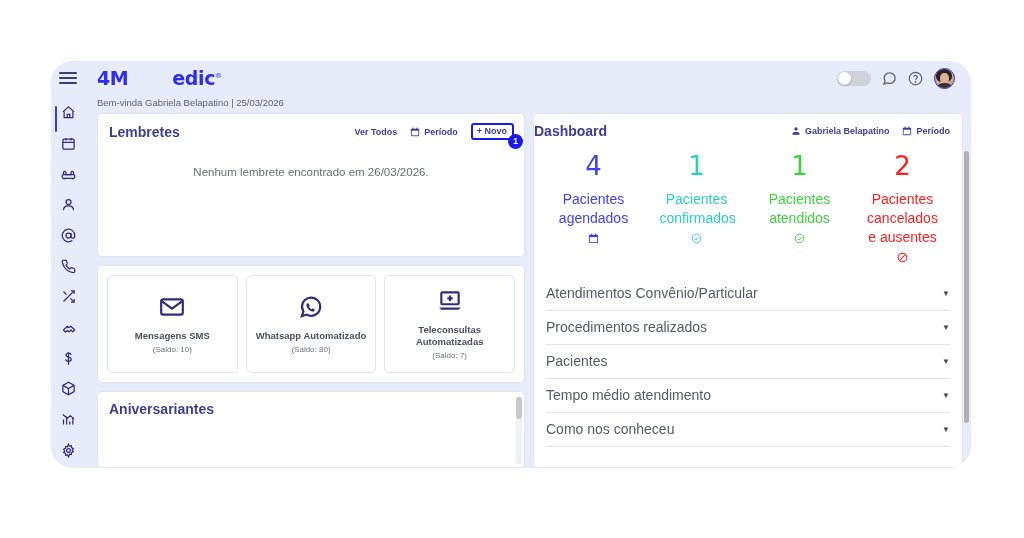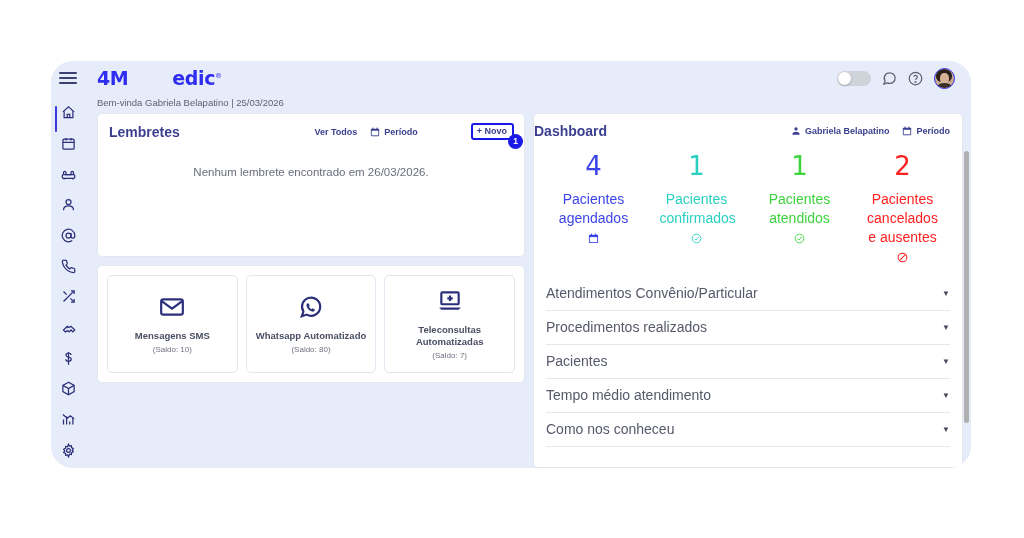--- a/index.html
+++ b/index.html
@@ -179,21 +179,21 @@
   .ha {
     font-size: 9px;
     color: #3b3f8f;
     font-weight: bold;
     display: flex;
     align-items: center;
     gap: 4px;
     cursor: pointer;
   }
   .ha svg { width: 10px; height: 10px; display: block; }
-  .novo-wrap { position: relative; margin-left: 40px; }
+  .novo-wrap { position: relative; }
   .novo-btn {
     border: 2px solid #1a1ae8;
     border-radius: 3px;
     padding: 1px 5px 2px 4px;
     font-size: 9px;
     font-weight: bold;
     color: #3b3f8f;
     cursor: pointer;
     background: #fff;
   }
@@ -545,20 +545,28 @@
                   <rect x="4" y="4" width="16" height="11" rx="1"></rect>
                   <path d="M12 7v5M9.5 9.5h5"></path>
                   <path d="M2 18h20l-2 2H4z" fill="currentColor" stroke="none"></path>
                 </svg>
             </div>
             <div class="nm">Teleconsultas Automatizadas</div>
             <div class="sd">(Saldo: 7)</div>
           </div>
         </div>
 
+        <div class="card aniv">
+          <div class="card-head">
+            <div class="card-title">Aniversariantes</div>
+          </div>
+          <div class="aniv-scroll">
+              <i></i>
+            </div>
+        </div>
       </div>
 
       <div class="col-right">
         <div class="card dash">
           <div class="dash-head">
             <div class="card-title">Dashboard</div>
             <div class="head-actions">
               <div class="ha">
                 <span>
                   <svg viewBox="0 0 24 24" fill="currentColor">

